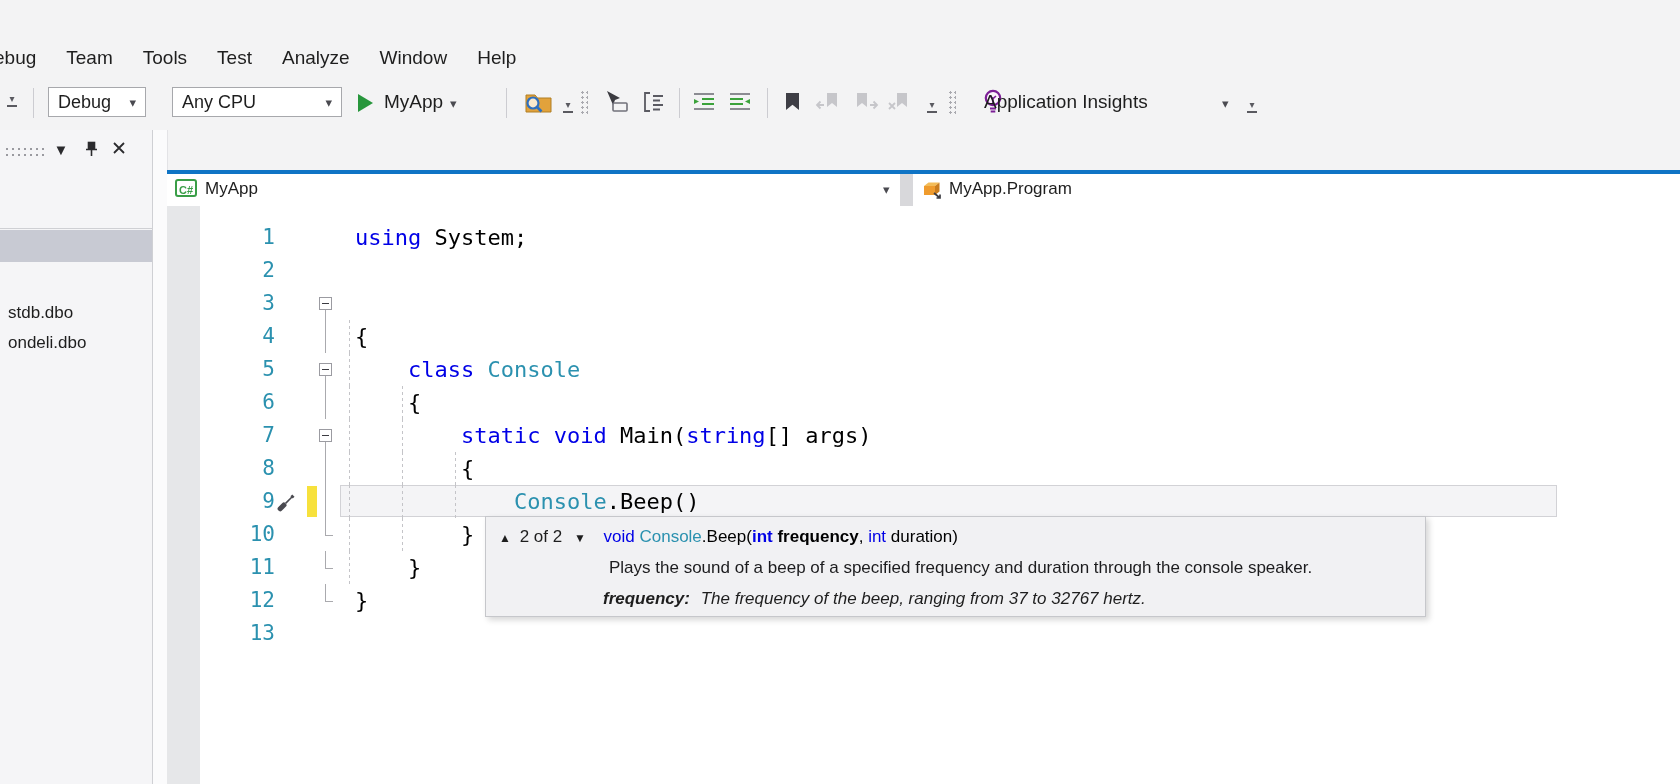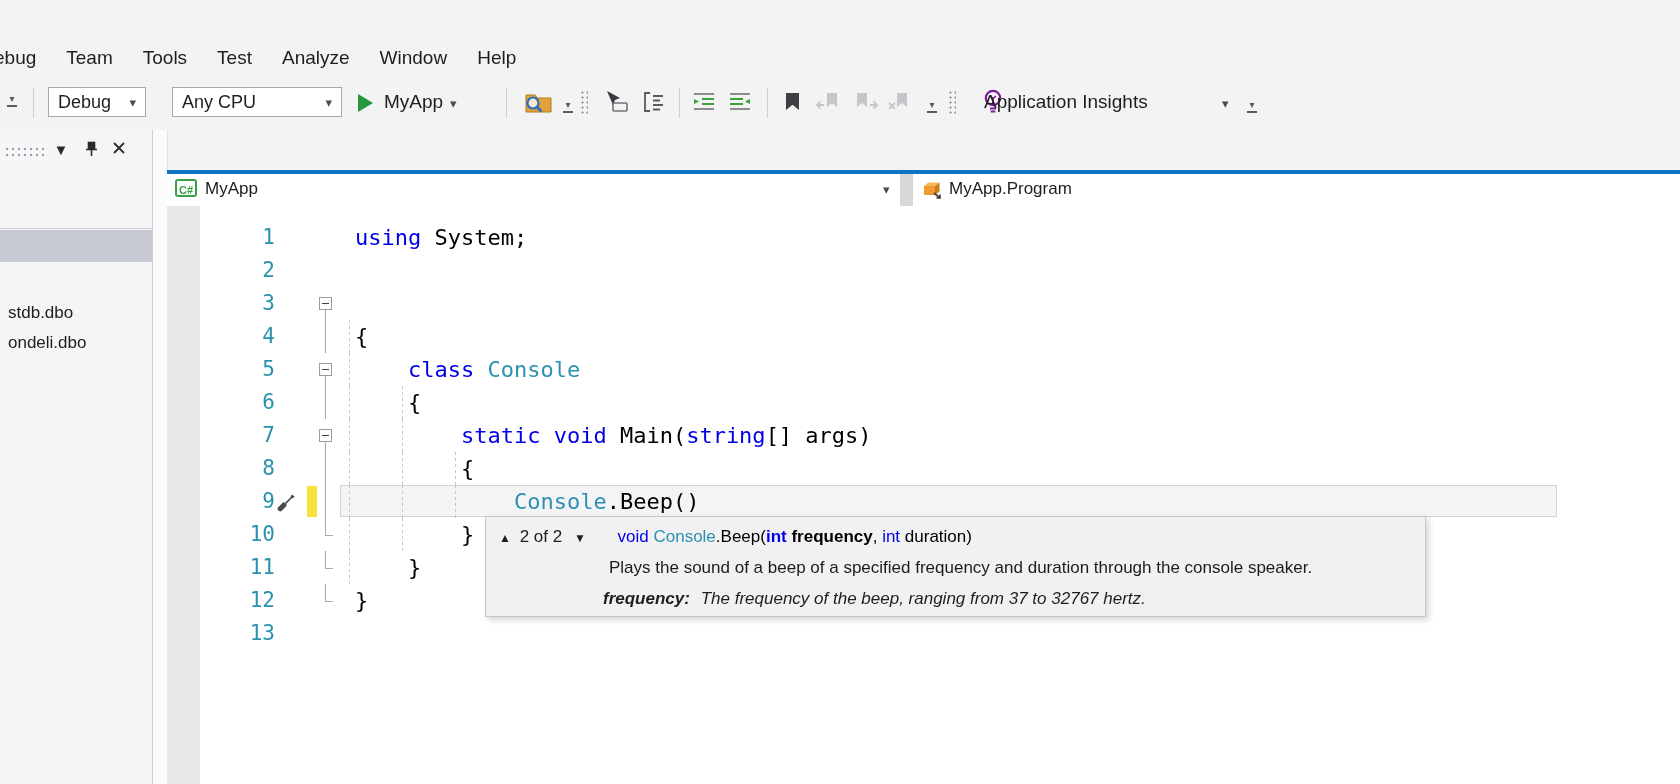--- a/index.html
+++ b/index.html
@@ -68,21 +68,21 @@
   .tk-kwb{color:#0000e6;font-weight:bold;}
   .tk-plb{color:#000;font-weight:bold;}
   .squig{position:absolute;left:494px;top:25px;}
   
   #tooltip{position:absolute;left:318px;top:310px;width:941px;height:101px;background:#f1f1f3;
            border:1px solid #c6c7cb;box-shadow:3px 3px 6px rgba(0,0,0,.16);box-sizing:border-box;
            font-size:17px;padding:4px 10px;}
   .tt-row{height:31px;line-height:31px;white-space:nowrap;}
   .tt-arrow{font-size:12px;color:#1e1e1e;padding:0 3px;cursor:default;}
   .tt-pager{padding:0 4px 0 1px;}
-  #sig{margin-left:24px;}
+  #sig{margin-left:10px;}
   .tt-desc{padding-left:113px;color:#1c1c1e;}
   .tt-param{padding-left:107px;font-style:italic;}
   .tt-pname{font-weight:bold;margin-right:6px;}
 </style>
 </head>
 <body>
 
 <div class="screen">
 
   <div id="menubar">

